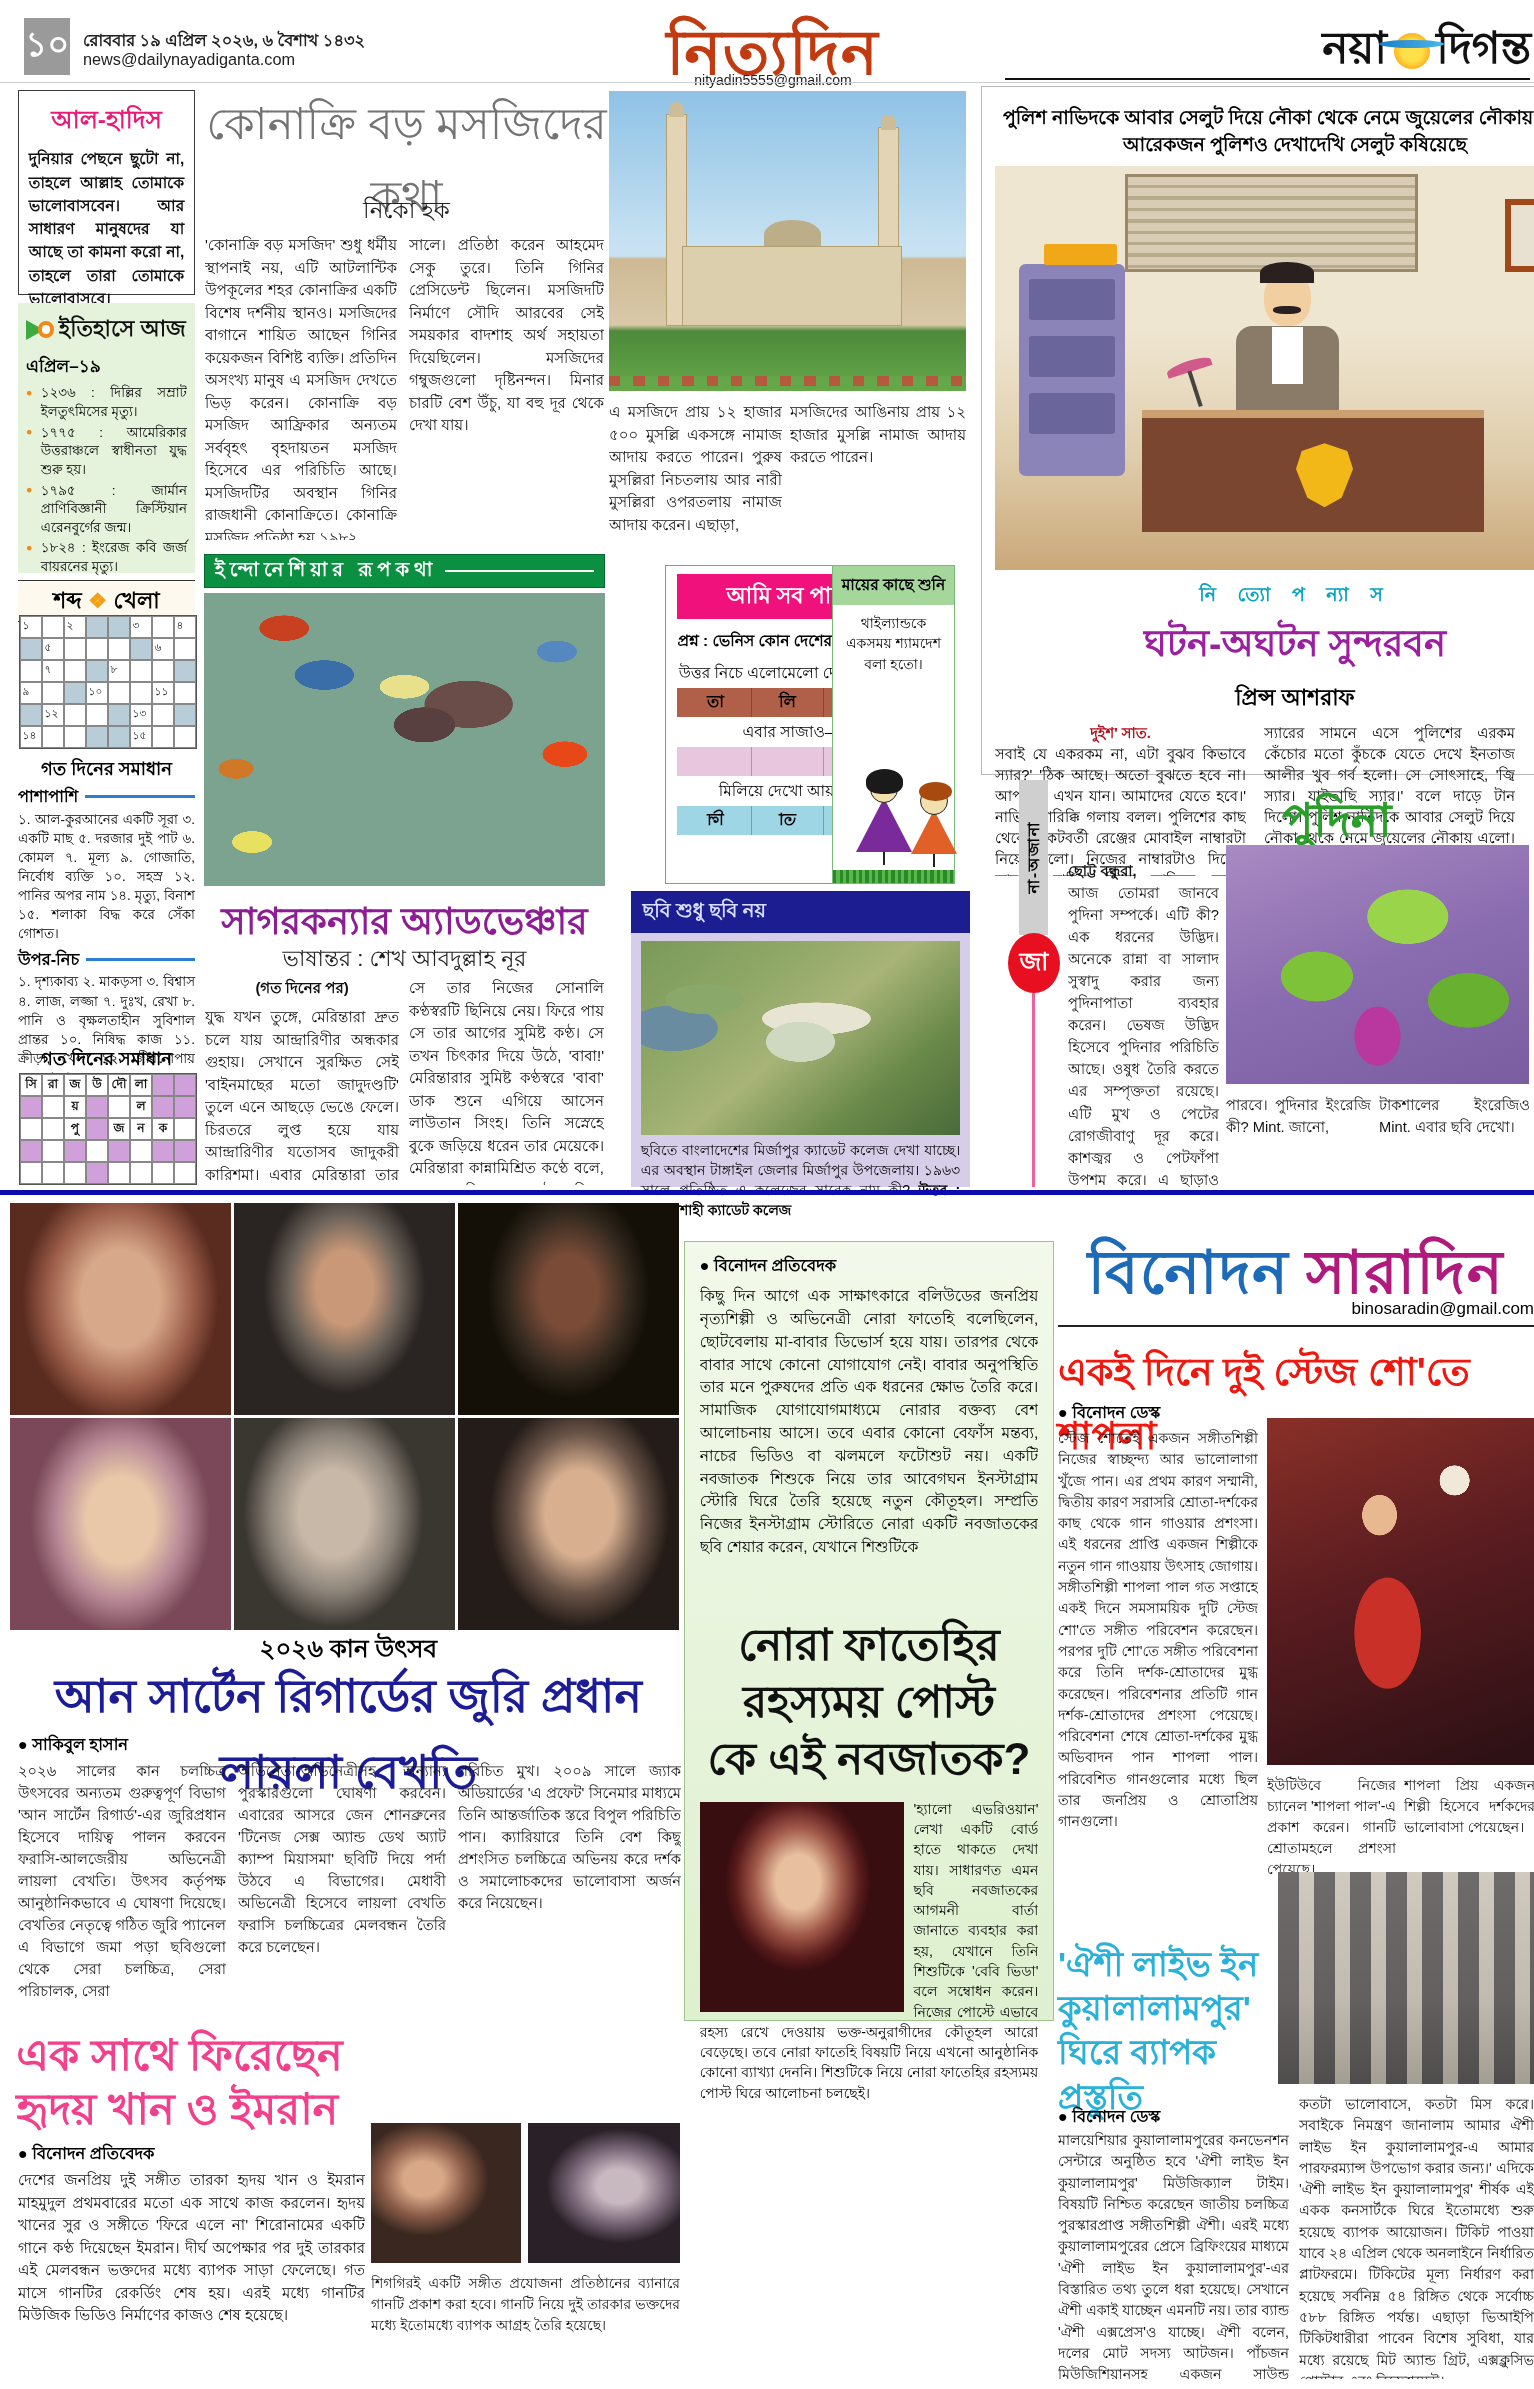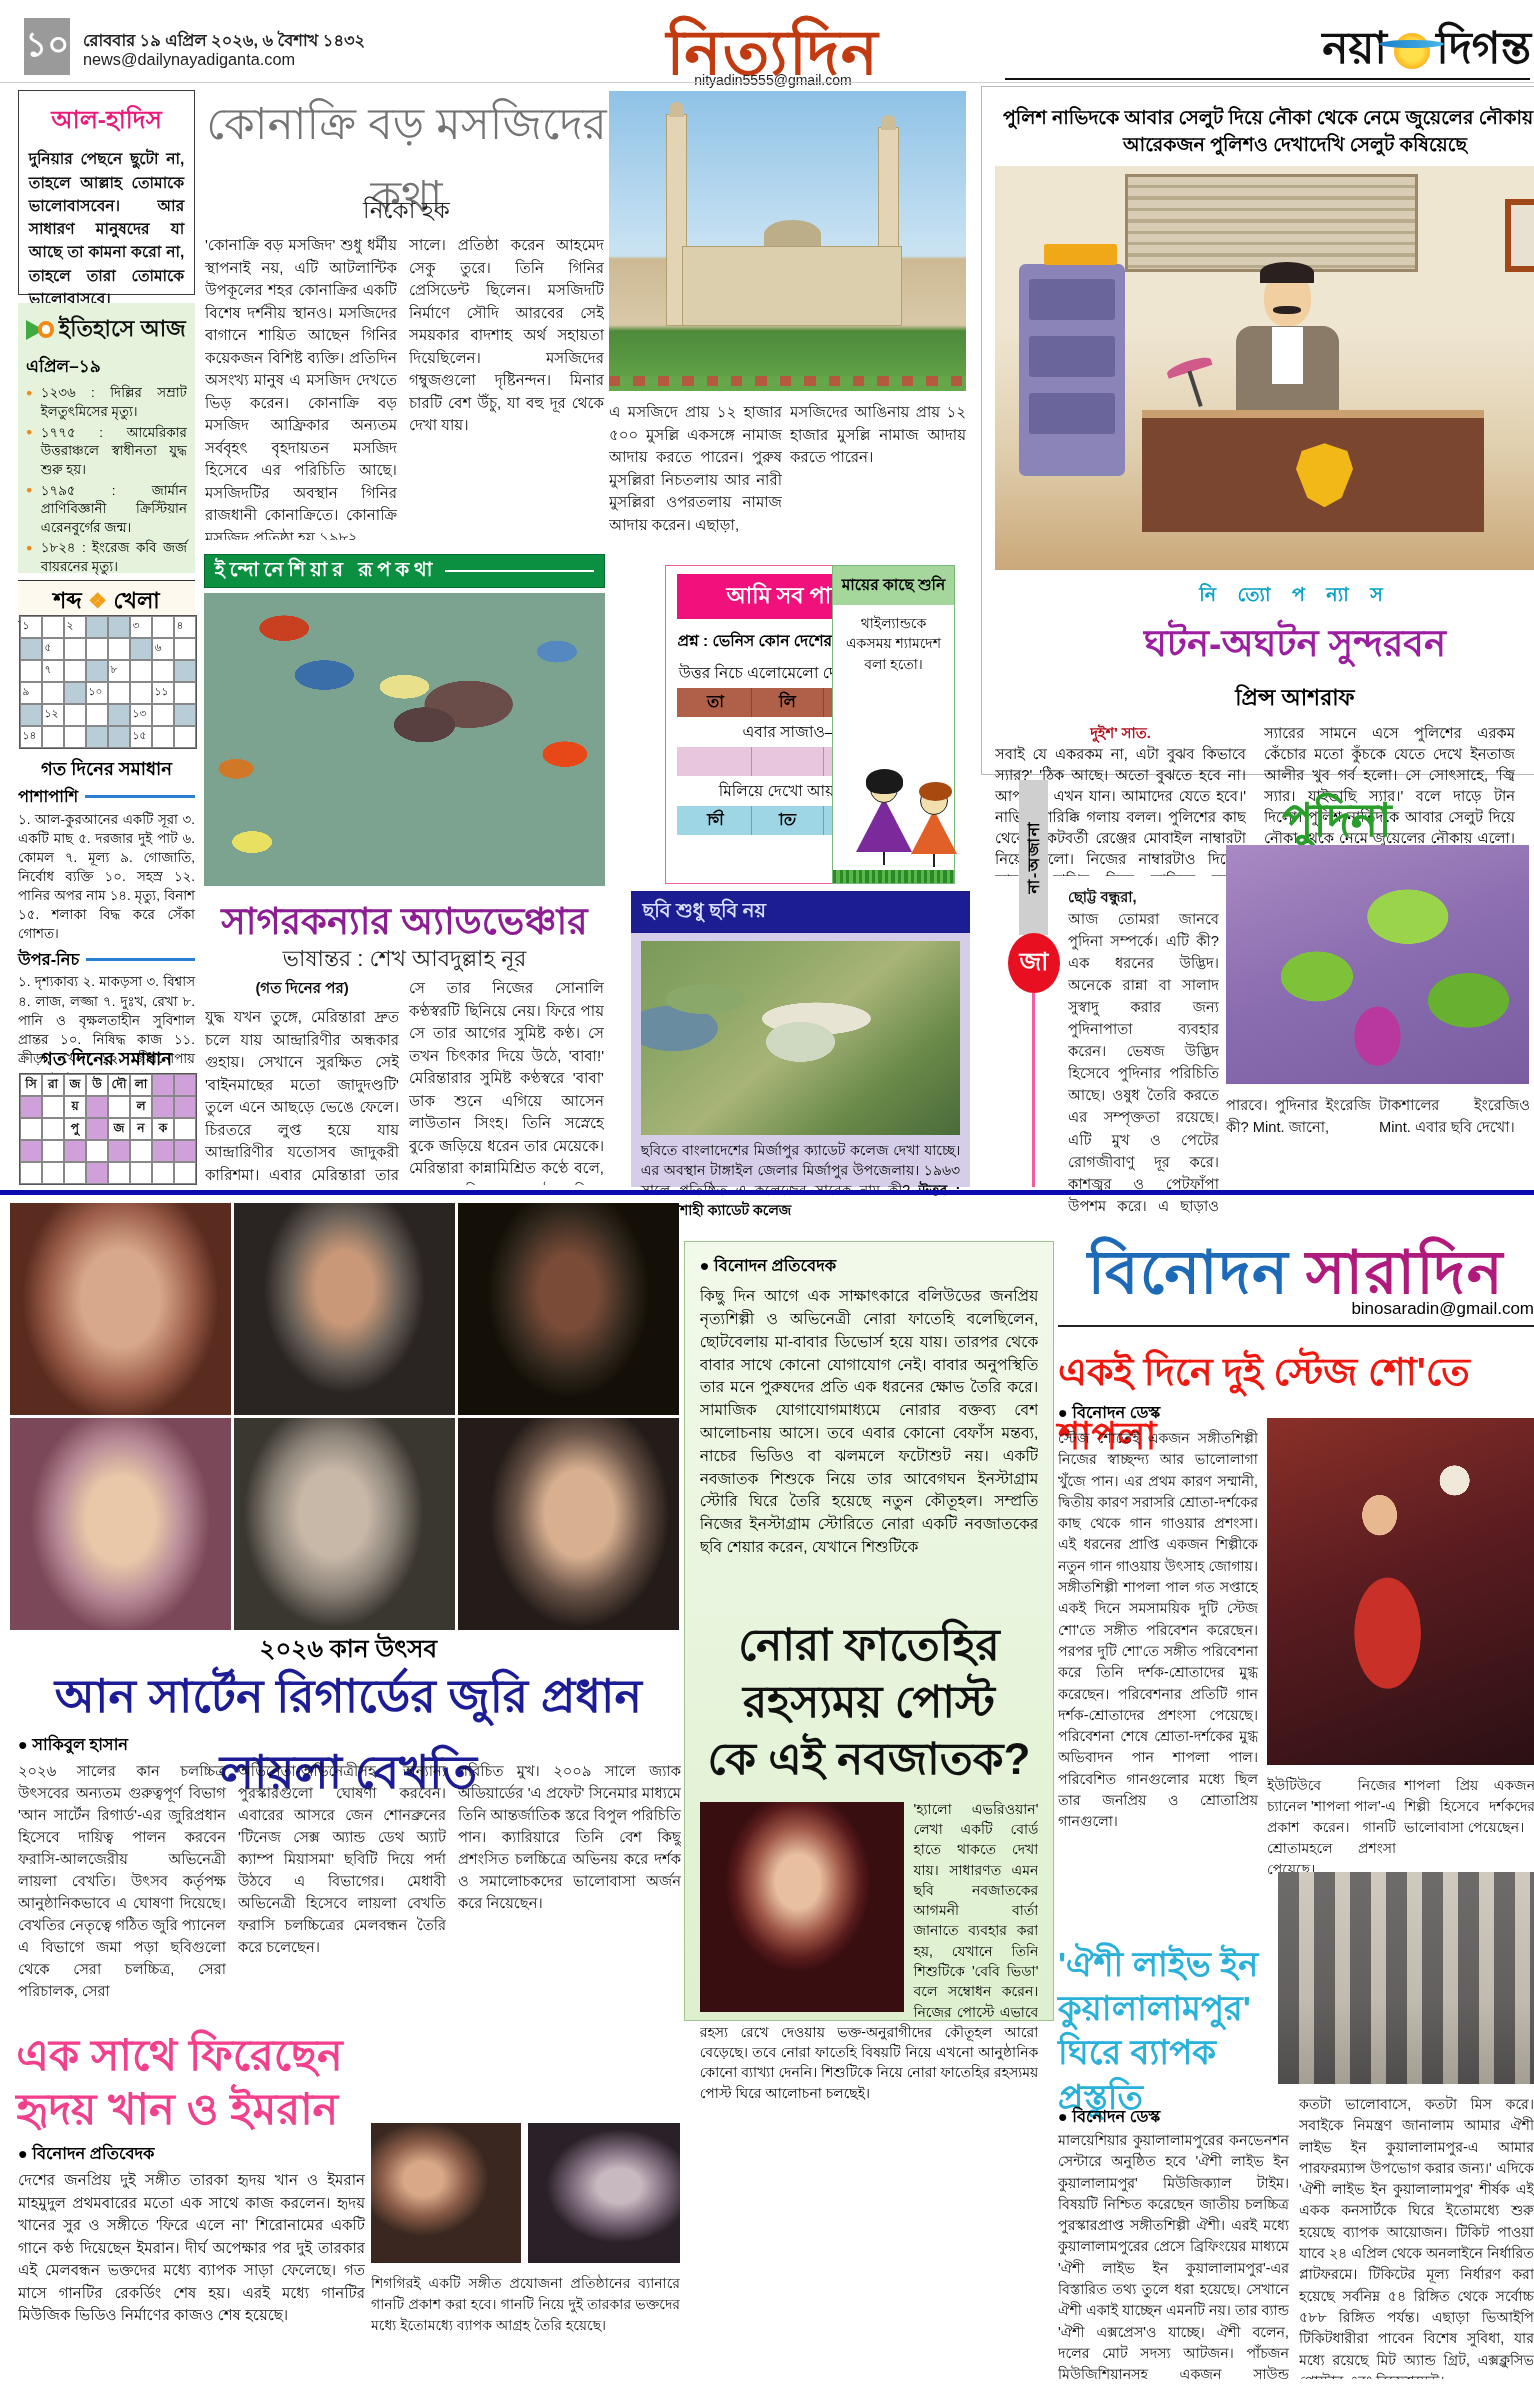--- a/index.html
+++ b/index.html
@@ -159,21 +159,21 @@
   .novel-cols { display:flex; gap:18px; }
   .novel-col { width:251px; height:153px; overflow:hidden; font-size:14.7px; line-height:1.42; text-align:justify; }
   .novel-chapter { display:block; text-align:center; color:#b3111f; font-weight:bold; }
 
   
   .mint-tab { left:1019px; top:780px; width:29px; height:155px; background:#cfcfcf; display:flex; align-items:center; justify-content:center; }
   .mint-tab span { writing-mode:vertical-rl; transform:rotate(180deg); font-size:15.5px; font-weight:bold; letter-spacing:1.6px; }
   .mint-circle { left:1008px; top:933px; width:52px; height:60px; background:#e81020; border-radius:50%; color:#fff; display:flex; align-items:center; justify-content:center; font-size:24.4px; font-weight:bold; }
   .mint-line { left:1032px; top:993px; width:3.3px; height:194px; background:#f060a0; }
   .mint-title { left:1221px; top:785px; width:232px; text-align:center; font-size:46px; font-weight:bold; color:#2a9e2a; }
-  .mint-c1 { left:1068px; top:860px; width:151px; height:327px; font-size:14.7px;margin-top:26px; }
+  .mint-c1 { left:1068px; top:860px; width:151px; height:327px; font-size:14.7px; }
   .mint-c1 b { display:block; }
   .mint-photo { left:1226px; top:845px; width:303px; height:239px;
     background:
       radial-gradient(73px 49px at 60% 30%, #9ad44a 55%, rgba(0,0,0,0) 56%),
       radial-gradient(65px 45px at 30% 55%, #7ec23a 55%, rgba(0,0,0,0) 56%),
       radial-gradient(73px 49px at 80% 65%, #68b030 55%, rgba(0,0,0,0) 56%),
       radial-gradient(57px 73px at 50% 80%, #b838a0 40%, rgba(0,0,0,0) 41%),
       linear-gradient(160deg,#a98ac2 0%,#8a6cb0 50%,#7a5ca0 100%); }
   .mint-c2 { left:1226px; top:1094px; width:145px; height:91px; font-size:14.7px; }
   .mint-c3 { left:1379px; top:1094px; width:151px; height:91px; font-size:14.7px; }

